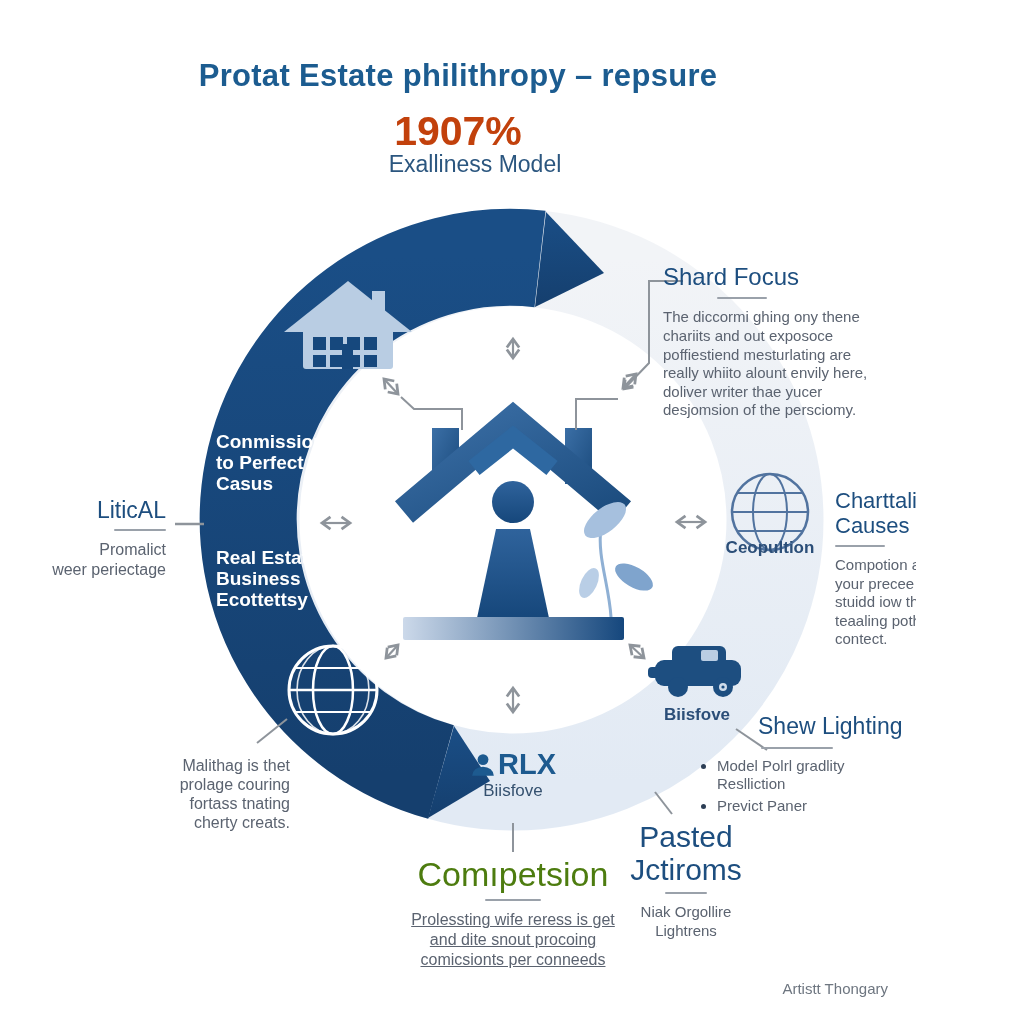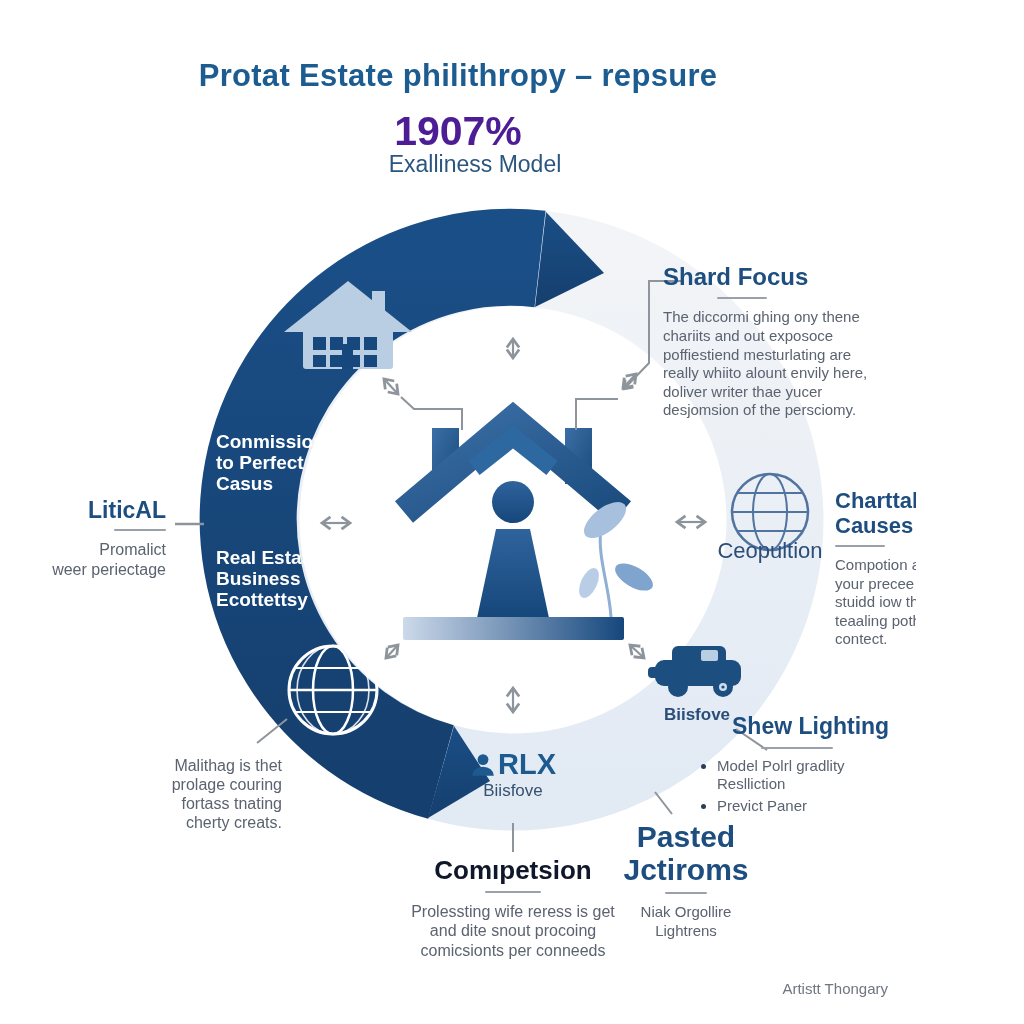--- a/index.html
+++ b/index.html
@@ -1,65 +1,65 @@
 <!DOCTYPE html>
 <html><head>
 <meta charset="utf-8">
 <style>
   html,body{margin:0;padding:0;background:#fff;}
   .stage{position:relative;width:916px;height:1024px;background:#ffffff;overflow:hidden;
          font-family:"Liberation Sans", sans-serif;}
   .abs{position:absolute;}
   svg.canvas{position:absolute;left:0;top:0;}
-  .h{font-weight:700;color:#1d4e7f;line-height:1.1;}
+  .h{font-weight:400;color:#1d4e7f;line-height:1.1;}
   .b{color:#5b6370;font-size:15px;line-height:1.24;}
   .rule{height:2px;background:#9aa1aa;border-radius:1px;}
   .pre{white-space:pre-line;}
 
   #title{left:0;right:0;top:58px;text-align:center;font-size:31px;font-weight:600;color:#1c5c90;letter-spacing:.3px;}
-  #stat{left:0;right:0;top:108px;text-align:center;font-size:41px;font-weight:800;color:#4c1d95;}
+  #stat{left:0;right:0;top:108px;text-align:center;font-size:41px;font-weight:800;color:#c2410c;}
   #subtitle{left:0;right:0;top:151px;text-align:center;font-size:23px;font-weight:500;color:#2b567f;margin-left:34px;}
 
   #arc-top{left:216px;top:431px;width:116px;color:#fff;font-size:19px;font-weight:700;line-height:21px;}
   #arc-bottom{left:216px;top:547px;width:116px;color:#fff;font-size:19px;font-weight:700;line-height:21px;}
 
   #shard{left:663px;top:264px;width:218px;}
   #shard .co-h{font-size:24px;}
   #shard .rule{width:50px;margin:7px 0 9px 54px;}
 
   #litical{left:28px;top:498px;width:138px;text-align:right;}
   #litical .co-h{font-size:23px;}
   #litical .rule{width:52px;margin:6px 0 9px auto;}
   #litical .co-b{font-size:16px;}
 
   #chartality{left:835px;top:488px;width:112px;}
   #chartality .co-h{font-size:22px;line-height:25px;}
   #chartality .rule{width:50px;margin:7px 0 9px 0;}
 
-  #ceopultion{left:713px;top:538px;width:114px;text-align:center;font-size:22px;font-weight:400;color:#2b4e78;}
+  #ceopultion{left:713px;top:538px;width:114px;text-align:center;font-size:17px;font-weight:700;color:#2b4e78;}
   #monials{left:640px;top:705px;width:114px;text-align:center;font-size:17px;font-weight:600;color:#2b4e78;}
 
-  #shew-h{left:732px;top:714px;font-size:23px;}
+  #shew-h{left:758px;top:714px;font-size:23px;}
   #shew-rule{left:761px;top:747px;width:72px;}
   #shew-list{left:702px;top:757px;width:172px;}
   #shew-list ul{margin:0;padding-left:15px;}
   #shew-list li{color:#2c3e55;margin-bottom:4px;font-size:15px;line-height:1.2;}
   #shew-list li span{color:#5b6370;}
 
   #pasted{left:598px;top:820px;width:176px;text-align:center;}
   #pasted .co-h{font-size:30px;}
   #pasted .rule{width:42px;margin:6px auto 9px auto;}
 
   #competsion{left:398px;top:856px;width:230px;text-align:center;}
-  #competsion .co-h{font-size:26px;color:#0f172a;}
+  #competsion .co-h{font-size:34px;color:#4d7c0f;}
   #competsion .rule{width:56px;margin:6px auto 9px auto;}
-  #competsion .co-b{font-size:16px;}
+  #competsion .co-b{font-size:16px;text-decoration:underline;}
 
   #connrot-h{left:116px;top:718px;font-size:24px;}
-  #connrot-b{left:148px;top:757px;width:134px;text-align:right;font-size:16px;line-height:1.18;}
+  #connrot-b{left:156px;top:757px;width:134px;text-align:right;font-size:16px;line-height:1.18;}
 
   #rlx{left:433px;top:748px;width:160px;text-align:center;}
   .rlx-row{display:flex;align-items:center;justify-content:center;gap:2px;
            font-size:29px;font-weight:800;color:#1d5a8f;}
   #biisfove{margin-top:0;font-size:17px;color:#35516f;}
 
   #credit{right:28px;top:980px;font-size:15px;color:#6e7680;}
 </style>
 </head>
 <body>

